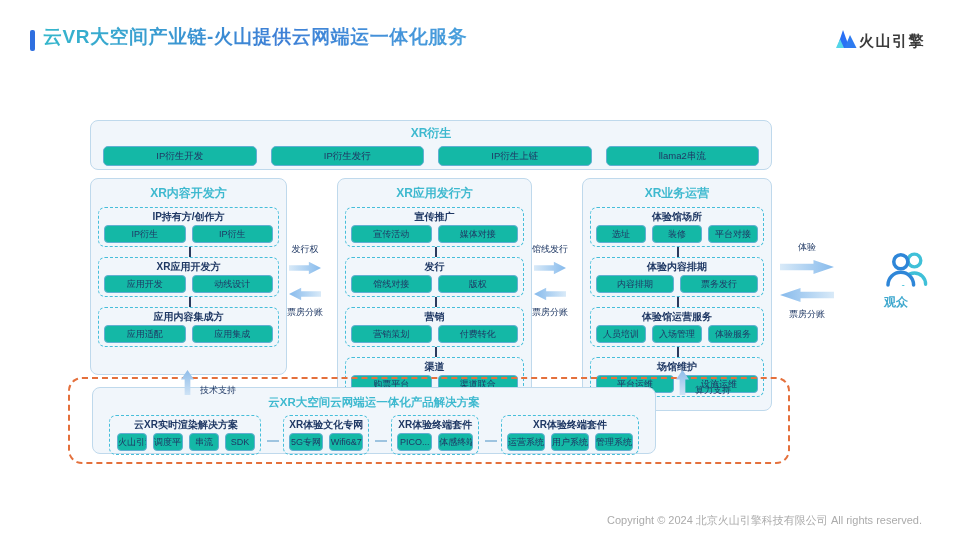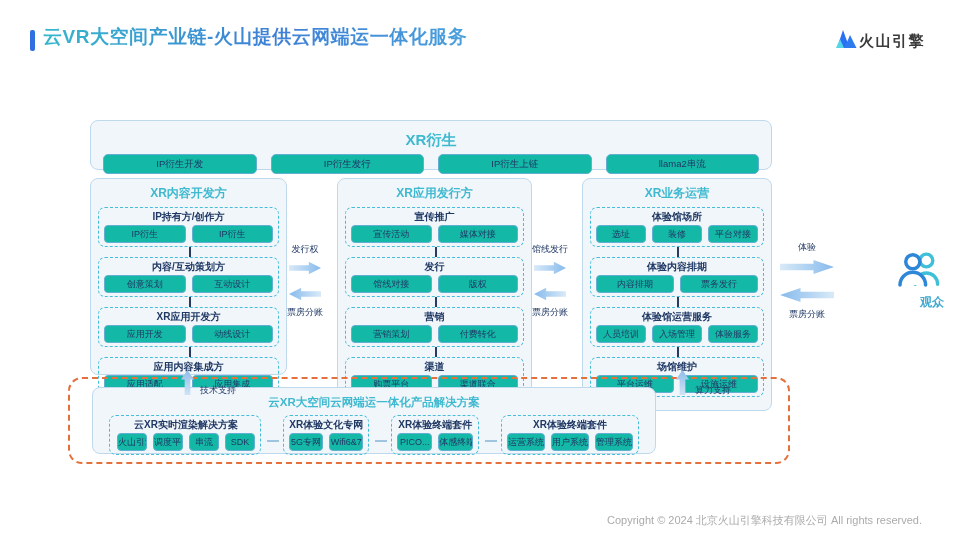--- a/index.html
+++ b/index.html
@@ -39,21 +39,21 @@
   .flow { position:absolute; width:36px; text-align:center; }
   .flow-label { font-size:9px; color:#1F3864; white-space:nowrap; }
   .arrow-right, .arrow-left { height:14px; margin:5px 2px;
       background:linear-gradient(90deg,#D9EAF8 0%,#86BAEC 100%);
       clip-path:polygon(0 30%,62% 30%,62% 6%,100% 50%,62% 94%,62% 70%,0 70%); }
   .arrow-left { transform:scaleX(-1); }
   .flow-wide { width:58px; }
   .flow-wide .arrow-right, .flow-wide .arrow-left { height:16px; }
 
   
-  .audience { position:absolute; left:884px; top:249px; width:60px; text-align:right; }
+  .audience { position:absolute; left:884px; top:249px; width:60px; text-align:left; }
   .audience-label { font-size:12px; font-weight:600; color:#3FA8CE; margin-top:1px; }
 
   
   .solution-frame { position:absolute; left:68px; top:377px; width:722px; height:87px;
                     border:2px dashed #E4703C; border-radius:14px; box-sizing:border-box; }
   .solution-inner { left:92px; top:387px; width:564px; height:67px; }
   .solution-title { margin-top:7px; font-size:11.5px; }
   .sol-groups { display:flex; gap:22px; padding:5px 16px 0; }
   .sol-group { position:relative; border:1px dashed #46BEDA; border-radius:7px; padding:2px 5px 3px; box-sizing:border-box; }
   .sol-group + .sol-group::before { content:""; position:absolute; left:-17px; top:62%; width:12px; height:2px; background:#9EC4E0; }
@@ -77,21 +77,21 @@
       <svg width="26" height="24" viewBox="0 0 24 24">
         <polygon points="9,3 15.5,21 3,21" fill="#2970F5"></polygon>
         <polygon points="16,8 22.5,21 10.5,21" fill="#2E7BF0"></polygon>
         <polygon points="6,12 10,21 2,21" fill="#55D6E8"></polygon>
       </svg>
     </span>
     <span class="logo-text">火山引擎</span>
   </div>
 
   <div class="big-box" style="left:90px; top:120px; width:682px; height:50px;">
-    <div class="box-title" style="margin-top:10px; font-size:15px;">XR衍生</div>
+    <div class="box-title" style="margin-top:4px; font-size:12px;">XR衍生</div>
     <div class="items derived-items">
 
     <div class="item-box">IP衍生开发</div>
         <div class="item-box">IP衍生发行</div>
         <div class="item-box">IP衍生上链</div>
         <div class="item-box">llama2串流</div>
       </div>
   </div>
 
   <div class="big-box" style="left:90px; top:178px; width:197px; height:197px;">
@@ -100,28 +100,20 @@
 
         <div class="subgroup">
           <div class="subgroup-title">IP持有方/创作方</div>
           <div class="items">
 
           <div class="item-box">IP衍生</div>
             <div class="item-box">IP衍生</div>
           </div>
         </div>
 
-        <div class="subgroup">
-          <div class="subgroup-title">内容/互动策划方</div>
-          <div class="items">
-
-          <div class="item-box">创意策划</div>
-            <div class="item-box">互动设计</div>
-          </div>
-        </div>
 
         <div class="subgroup">
           <div class="subgroup-title">XR应用开发方</div>
           <div class="items">
 
           <div class="item-box">应用开发</div>
             <div class="item-box">动线设计</div>
           </div>
         </div>
 

